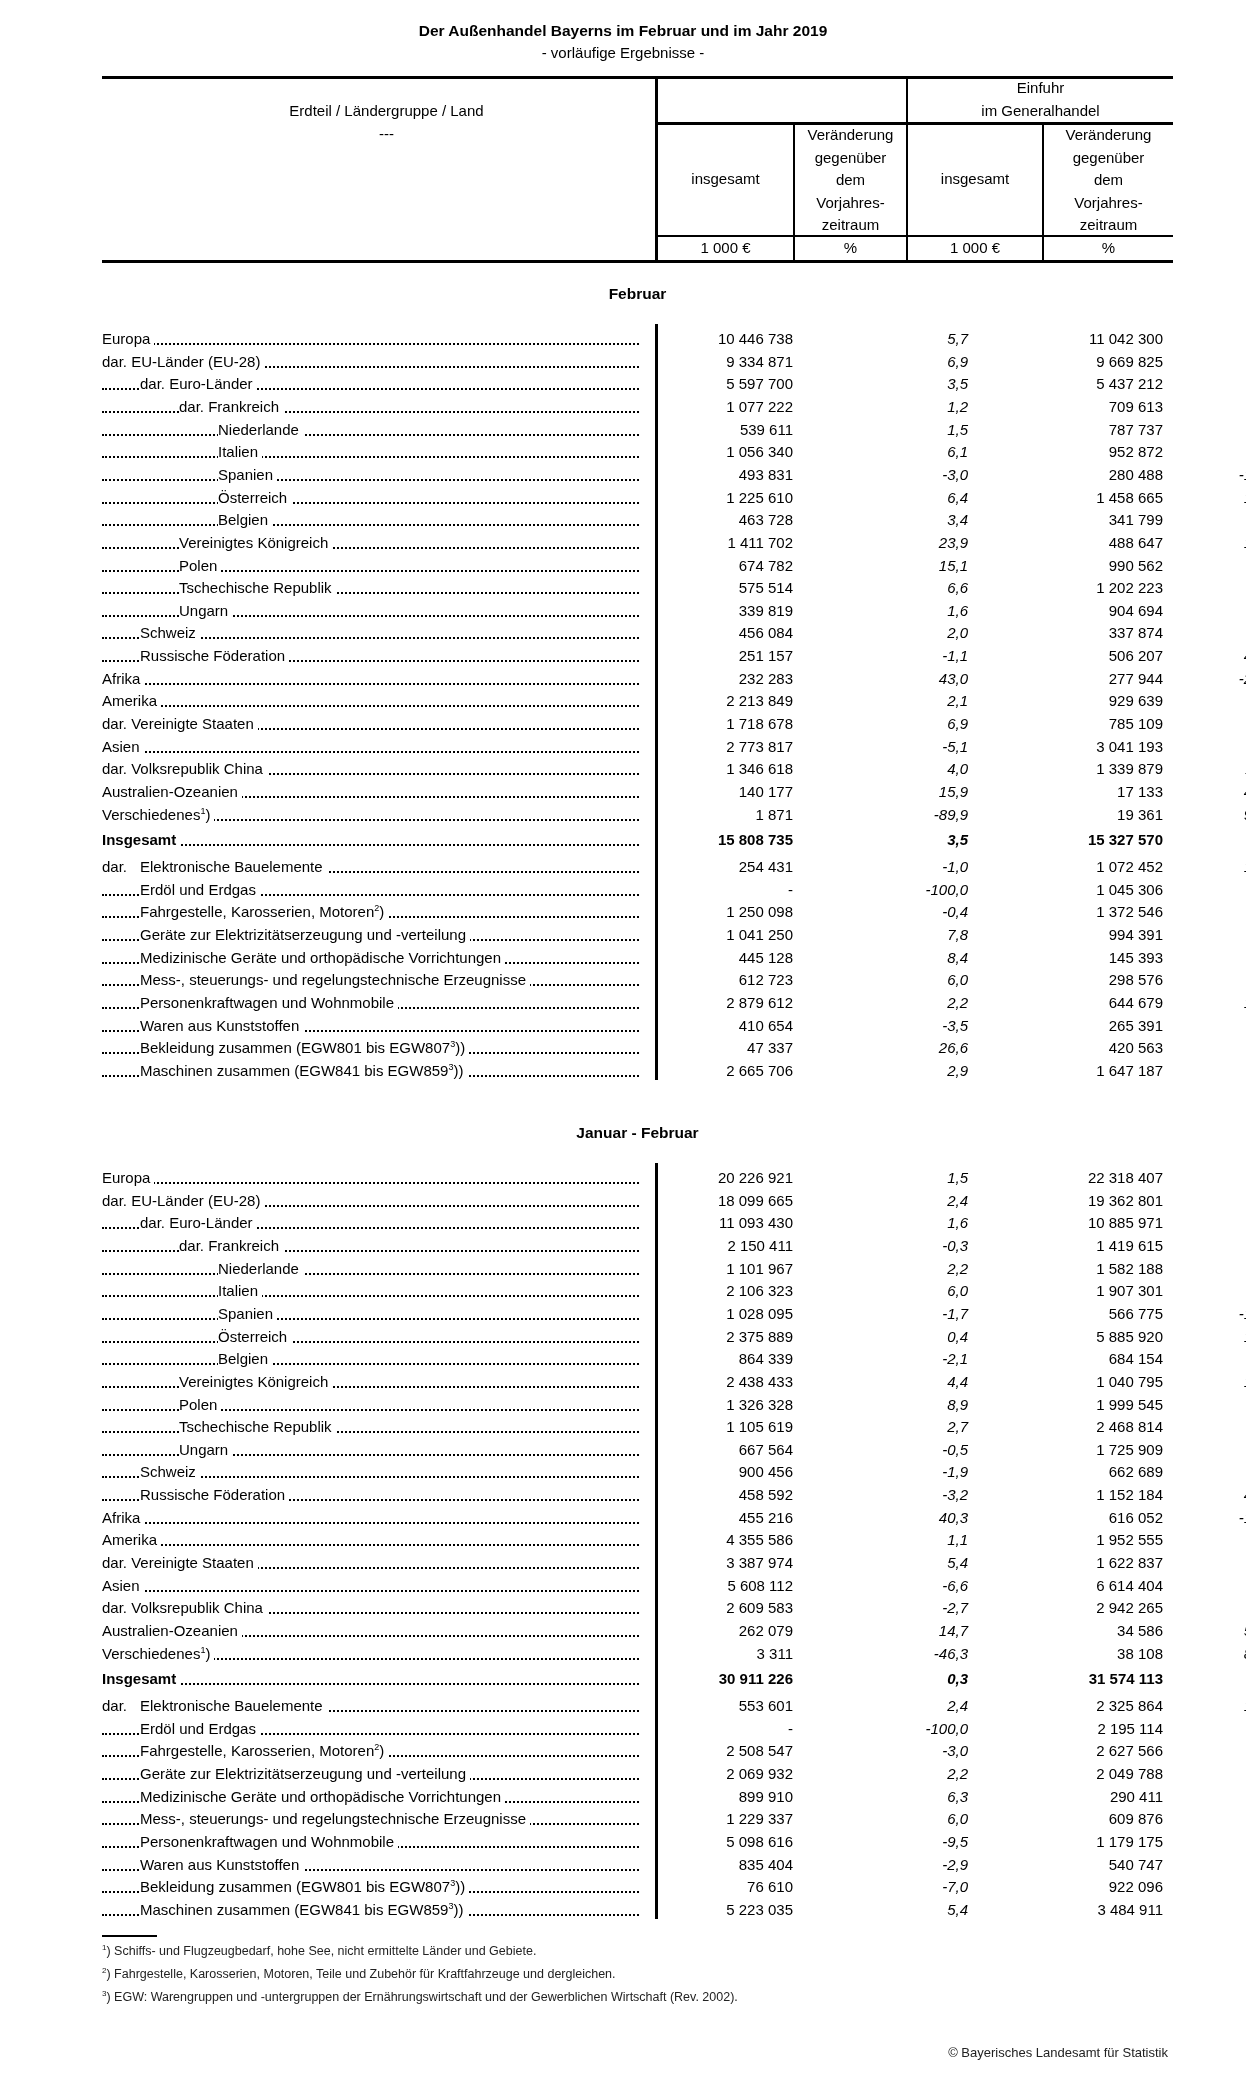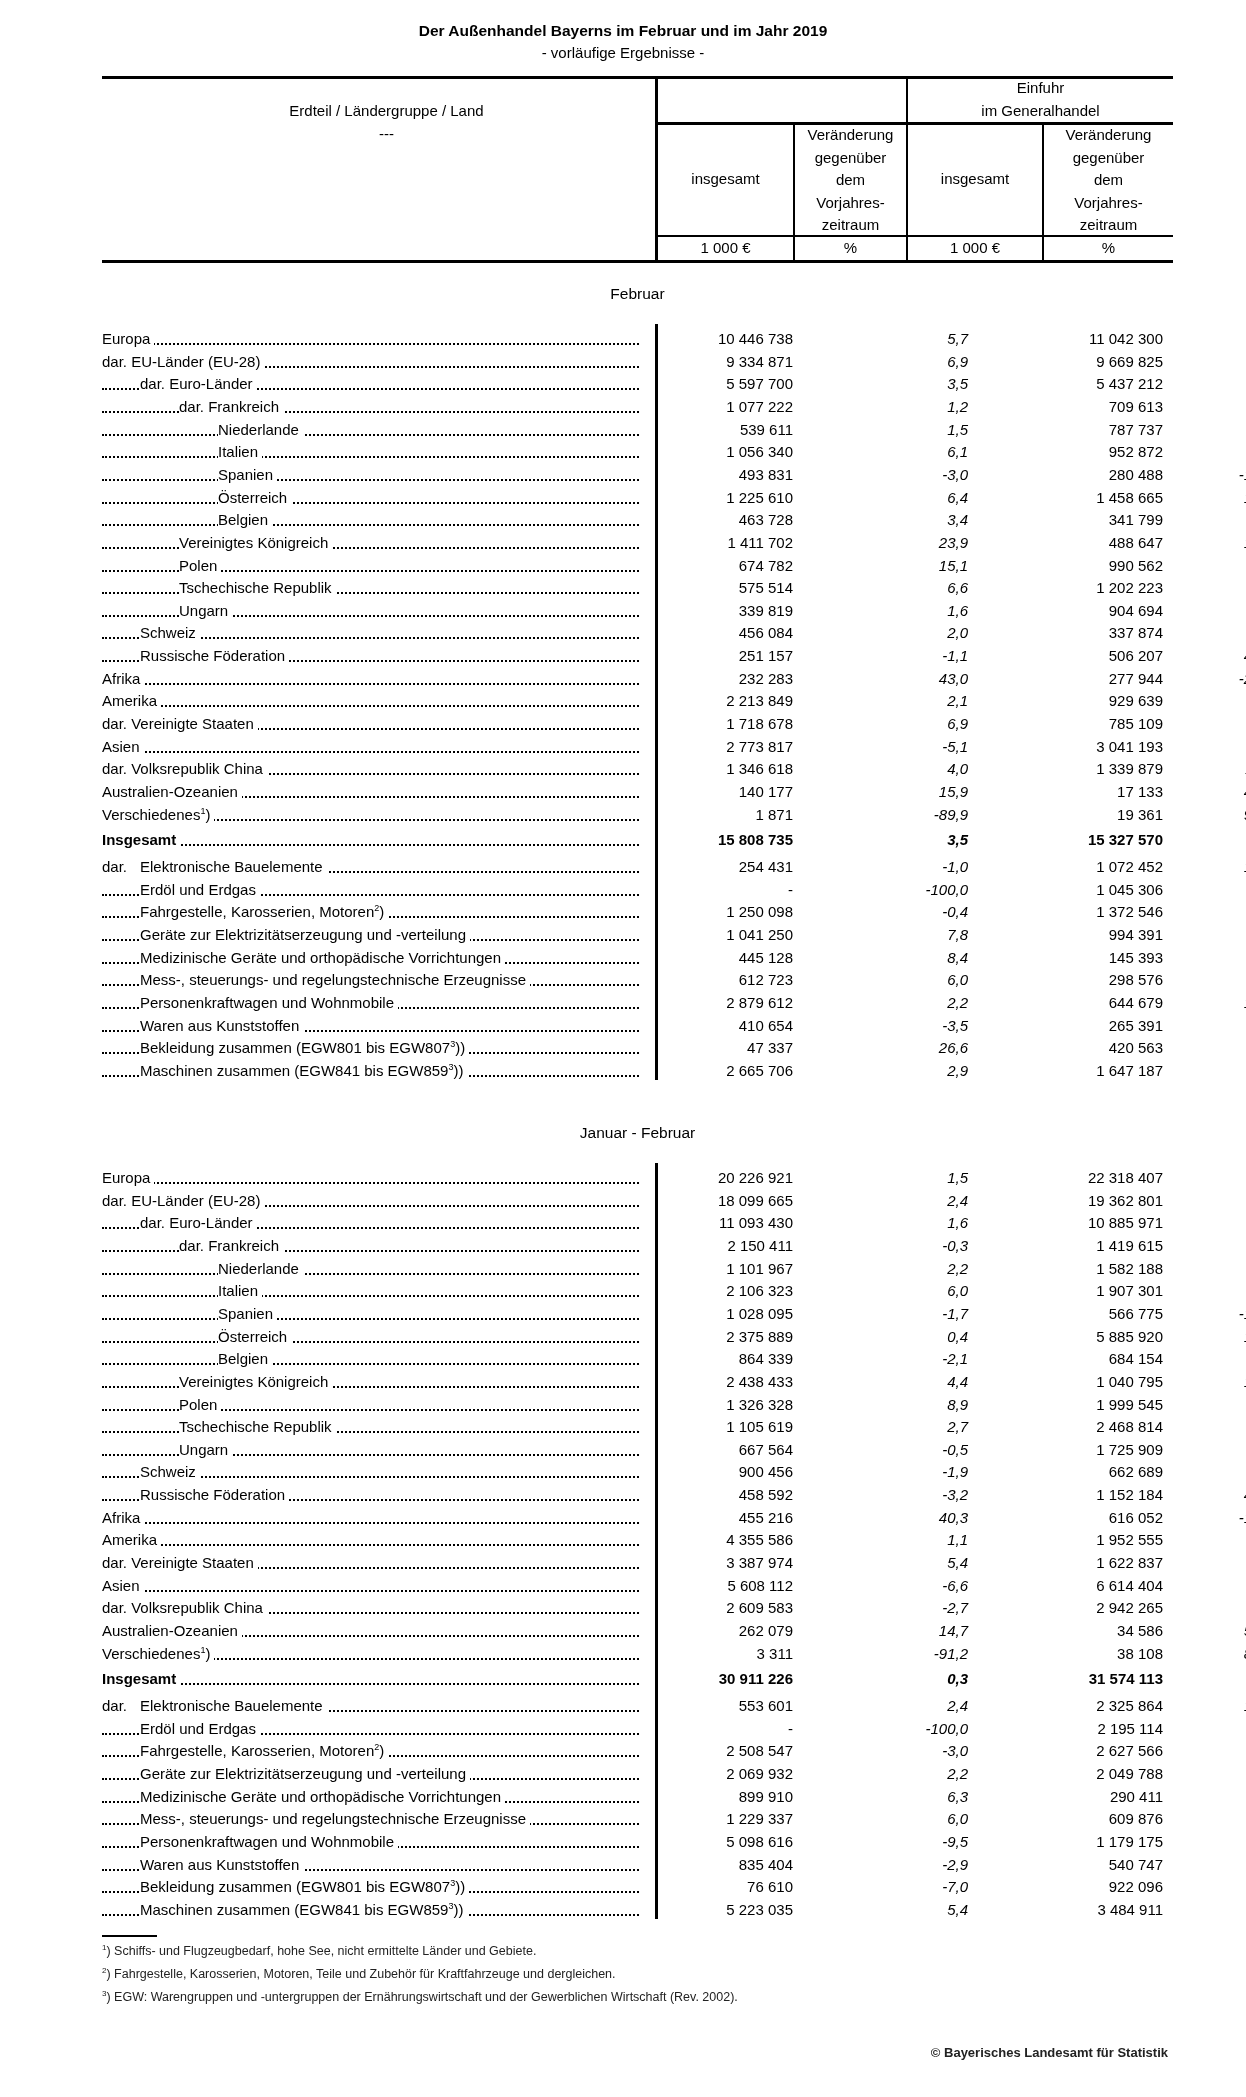--- a/index.html
+++ b/index.html
@@ -6,37 +6,37 @@
   body { width: 1246px; height: 2097px; position: relative; overflow: hidden;
          font-family: "Liberation Sans", sans-serif; color: #000; }
   .title { position: absolute; left: 0; width: 1246px; top: 22px; text-align: center;
            font-weight: bold; font-size: 15.5px; }
   .subtitle { position: absolute; left: 0; width: 1246px; top: 44px; text-align: center;
               font-size: 15px; }
   .hdr { position: absolute; left: 102px; top: 76px; width: 1071px; height: 186px; }
   .rule { position: absolute; background: #000; }
   .htext { position: absolute; text-align: center; font-size: 15px; line-height: 22.6px; }
   .section-title { position: absolute; left: 102px; width: 1071px; text-align: center;
-                   font-weight: normal; font-size: 15.5px; }
+                   font-weight: bold; font-size: 15.5px; }
   .row { position: absolute; left: 102px; width: 1071px; height: 22px; font-size: 15px; line-height: 22px; }
   .row .lbl { position: absolute; left: 0; width: 537px; white-space: nowrap; overflow: hidden; }
   .row .lbl .txt { background: #fff; padding-right: 4px; position: relative; z-index: 1; }
   .row .lbl::after { content: ""; position: absolute; left: 0; right: 0; bottom: 5px;
                      border-bottom: 2px dotted #000; z-index: 0; }
   .row .num { position: absolute; text-align: right; }
   .row .c1 { left: 555px; width: 136px; }
   .row .c2 { left: 692px; width: 174px; font-style: italic; }
   .row .c3 { left: 806px; width: 255px; }
   .row .c4 { left: 941px; width: 230px; font-style: italic; }
   .row.bold { font-weight: bold; }
   .vdiv { position: absolute; left: 655px; width: 3px; background: #000; }
   .fn-rule { position: absolute; left: 102px; top: 1935px; width: 55px; height: 2px; background: #000; }
   .fn { position: absolute; left: 102px; font-size: 12.5px; color: #222; }
   .fn sup { font-size: 8px; }
-  .copyright { position: absolute; right: 78px; top: 2045px; font-size: 13px; color: #222; font-weight: bold; }
+  .copyright { position: absolute; right: 78px; top: 2045px; font-size: 13px; color: #222; }
   sup { font-size: 9px; line-height: 0; }
 </style>
 </head>
 <body>
 
 <div class="title">Der Außenhandel Bayerns im Februar und im Jahr 2019</div>
 <div class="subtitle">- vorläufige Ergebnisse -</div>
 
 <div class="hdr">
   <div class="rule" style="left:0;top:0;width:1071px;height:3px;"></div>
@@ -459,21 +459,21 @@
     <div class="row" style="top: 1620px;">
       <div class="lbl"><span class="txt" style="margin-left: 0px;"><span>Australien-Ozeanien</span></span></div>
       <div class="num c1">262 079</div>
       <div class="num c2">14,7</div>
       <div class="num c3">34 586</div>
       <div class="num c4">59,2</div>
     </div>
     <div class="row" style="top: 1642.65px;">
       <div class="lbl"><span class="txt" style="margin-left: 0px;"><span>Verschiedenes</span><sup>1</sup><span>)</span></span></div>
       <div class="num c1">3 311</div>
-      <div class="num c2">-91,2</div>
+      <div class="num c2">-46,3</div>
       <div class="num c3">38 108</div>
       <div class="num c4">81,7</div>
     </div>
     <div class="row bold" style="top: 1668.3px;">
       <div class="lbl"><span class="txt" style="margin-left: 0px;"><span>Insgesamt</span></span></div>
       <div class="num c1">30 911 226</div>
       <div class="num c2">0,3</div>
       <div class="num c3">31 574 113</div>
       <div class="num c4">4,6</div>
     </div>

